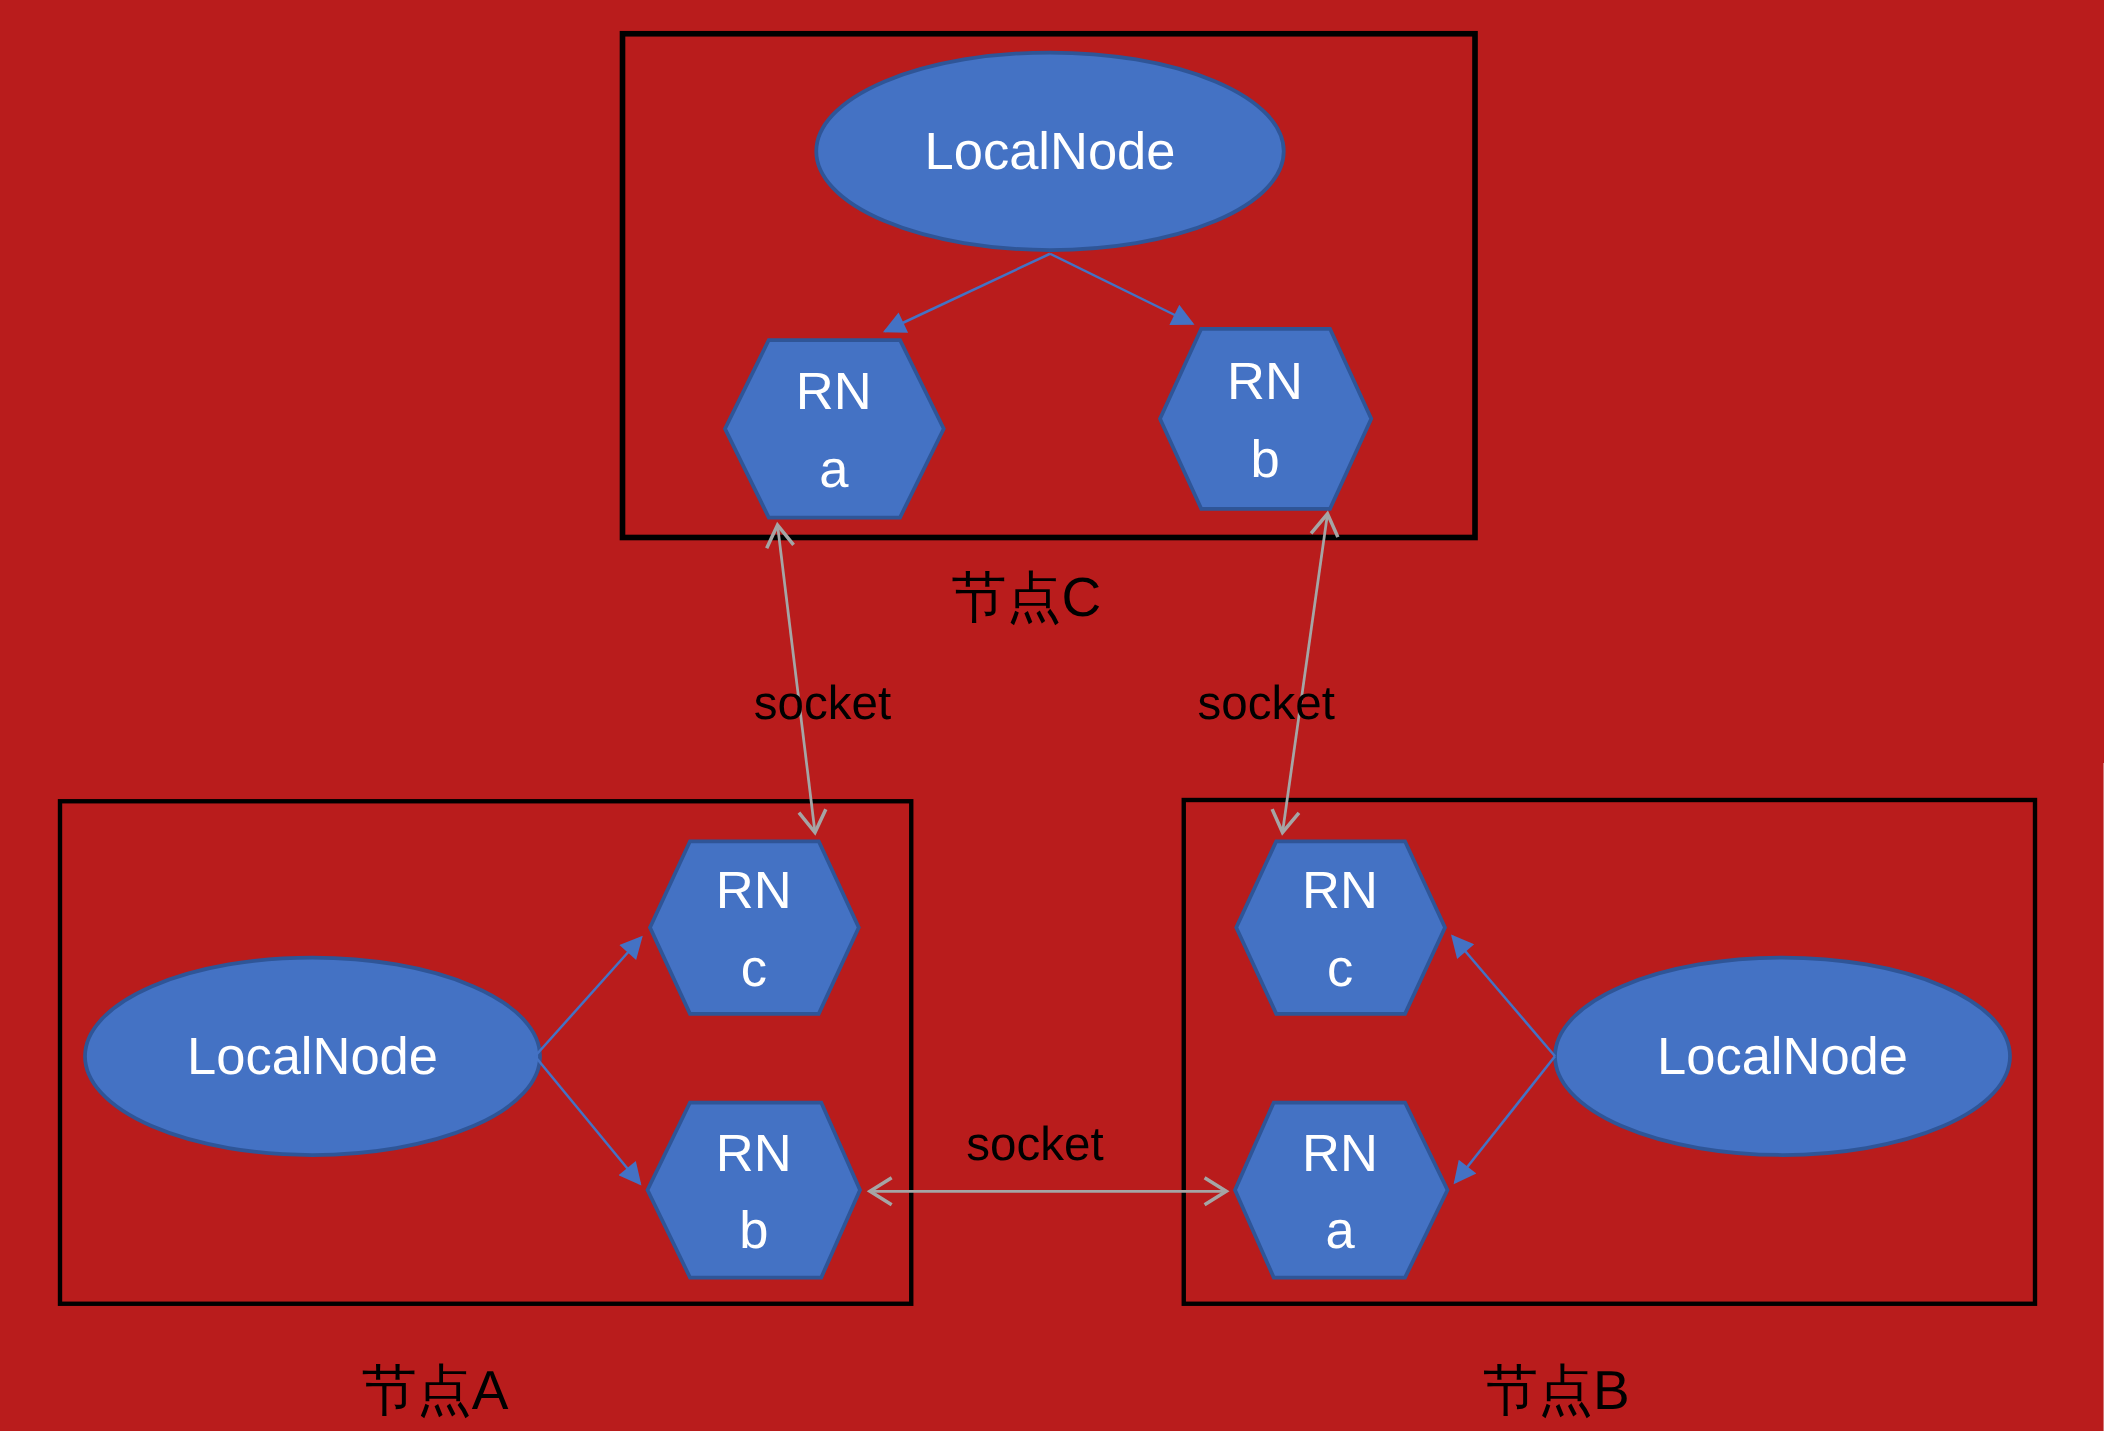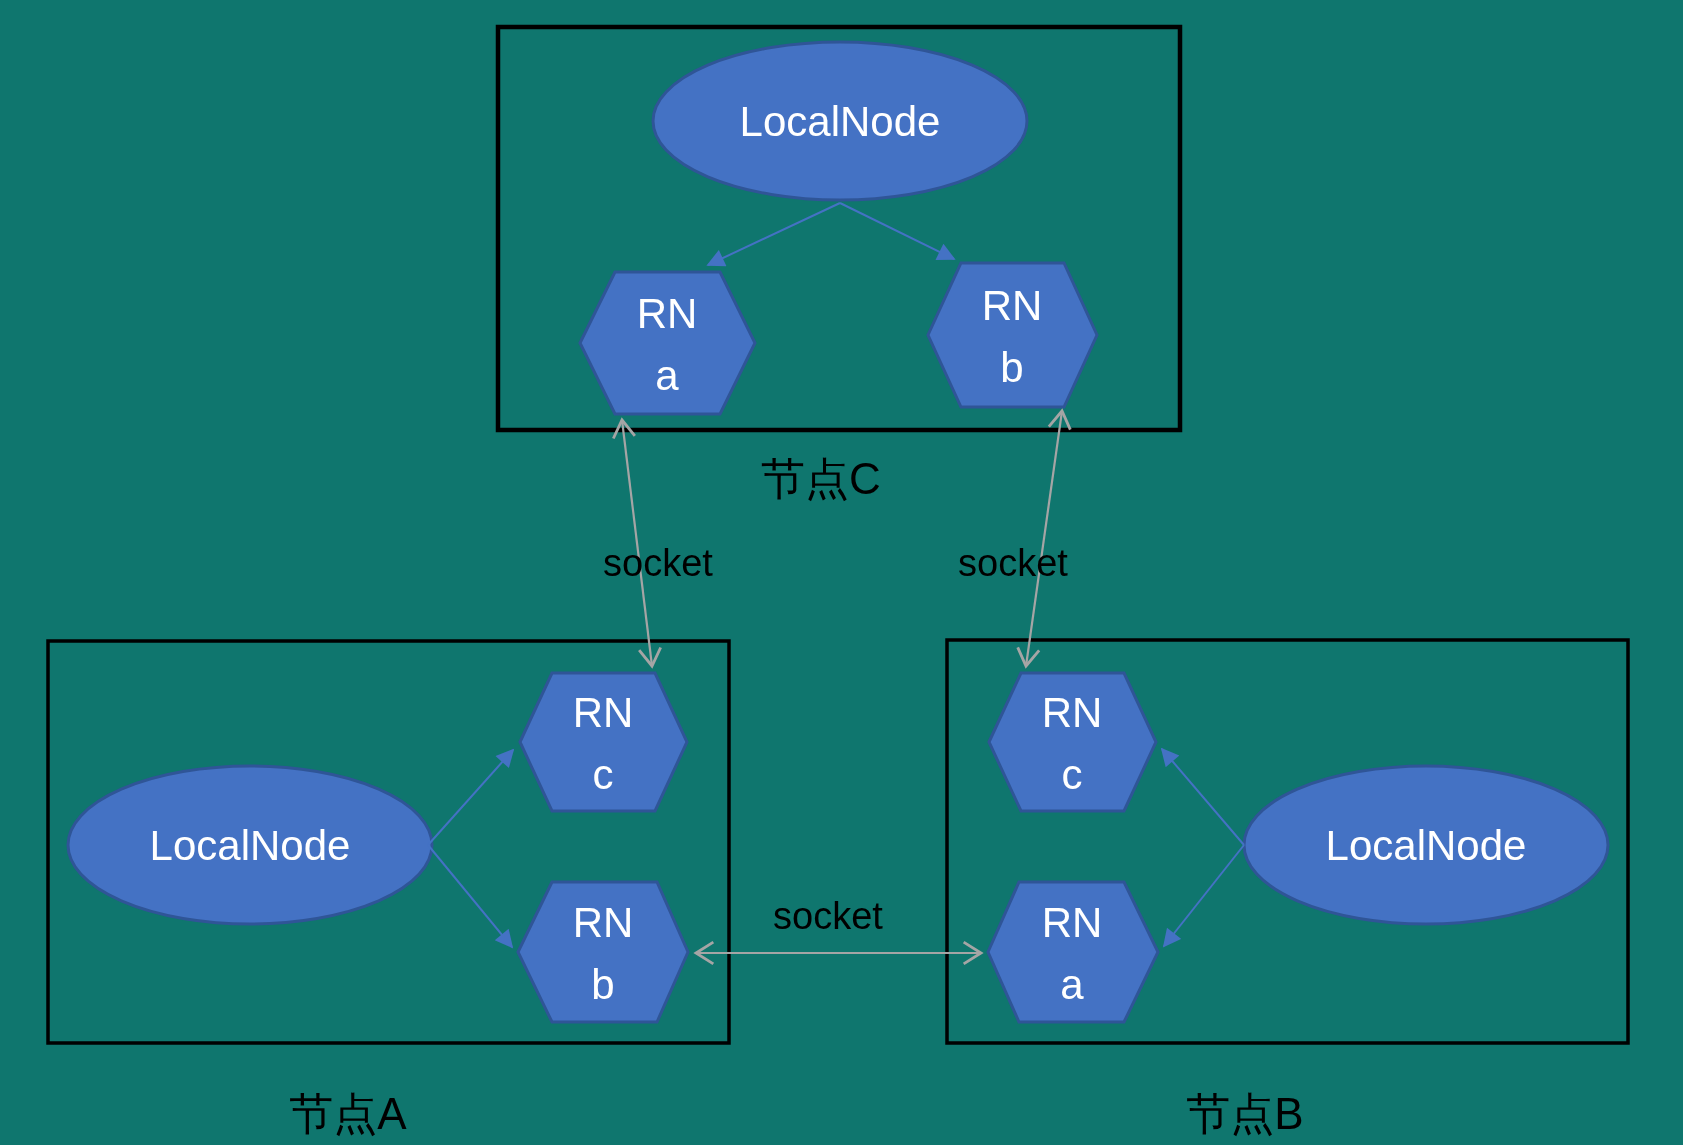--- a/index.html
+++ b/index.html
@@ -1,19 +1,19 @@
 <!DOCTYPE html>
 <html><head>
 <meta charset="utf-8">
 <style>
   html,body{margin:0;padding:0;background:#ffffff;}
   .canvas{
     position:relative;
     width:1683px;height:1145px;
-    background:#0f766e;
+    background:#b91c1c;
     font-family:"Liberation Sans", sans-serif;
     overflow:hidden;
   }
   svg{position:absolute;left:0;top:0;}
   text{font-family:"Liberation Sans", sans-serif;}
   .shape-label{fill:#ffffff;font-size:42px;}
   .outside-label{fill:#000000;font-size:44px;}
   .socket-label{fill:#000000;font-size:38px;}
   .mid{text-anchor:middle;dominant-baseline:central;}
 </style>

